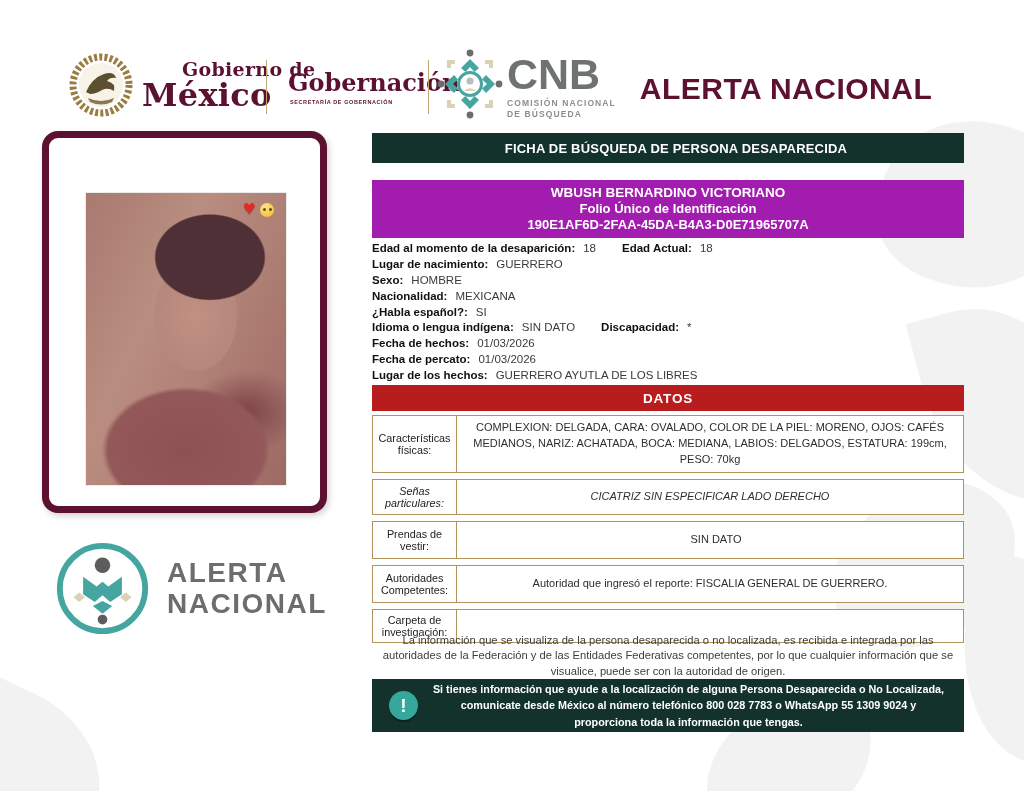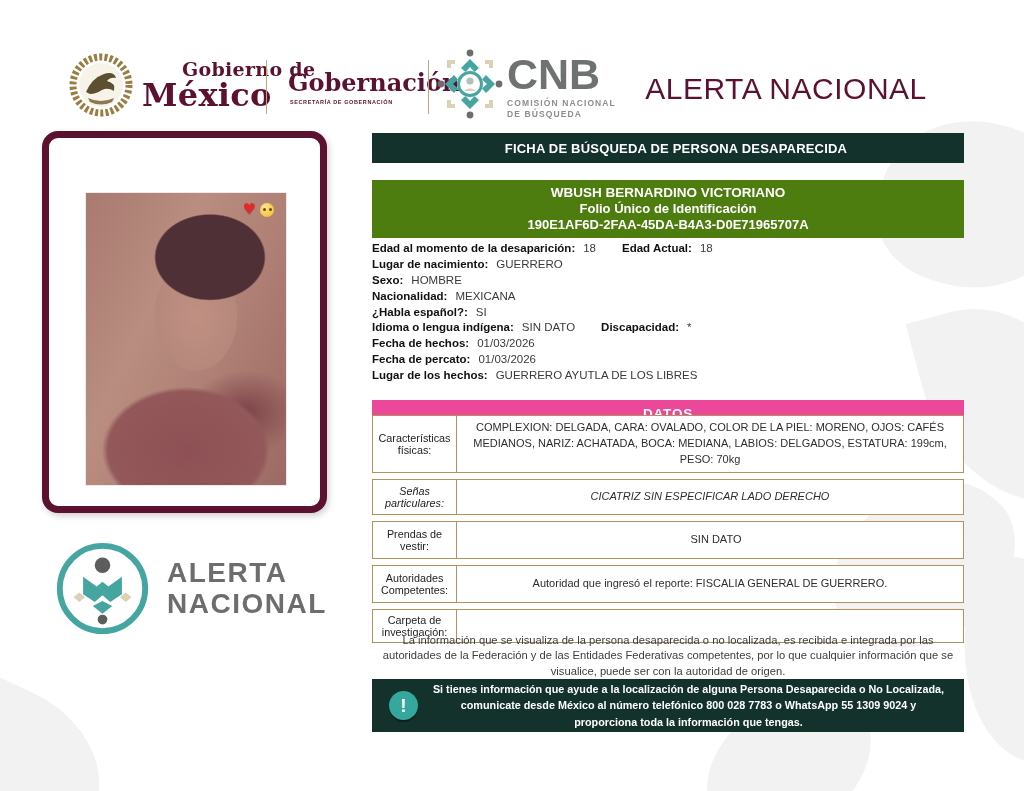--- a/index.html
+++ b/index.html
@@ -24,21 +24,21 @@
   .hdr-divider { position: absolute; top: 60px; width: 1px; height: 54px; background: #c3a778; }
   .divider1 { left: 266px; } .divider2 { left: 428px; }
   .gobernacion { position: absolute; left: 288px; top: 68px; color: #5c1131; }
   .gobernacion .main { font-family: "DejaVu Serif", serif; font-size: 24px; font-weight: bold; }
   .gobernacion .sub { font-size: 5.5px; font-weight: bold; letter-spacing: .6px; margin-top: 2px; margin-left: 2px; }
   .cnb-icon { position: absolute; left: 437px; top: 48px; width: 66px; height: 72px; }
   .cnb-text { position: absolute; left: 507px; top: 54px; }
   .cnb-text .cnb { font-size: 43px; font-weight: bold; color: #6e7372; line-height: .95; }
   .cnb-text .sub { font-size: 8.5px; font-weight: bold; color: #8a8f8e; letter-spacing: 1.1px; margin-top: 3px; line-height: 1.3; }
   .alert-title { position: absolute; left: 608px; top: 72px; width: 356px; text-align: center;
-    font-size: 30px; font-weight: normal; color: #5c1131; letter-spacing: .5px; }
+    font-size: 30px; font-weight: bold; color: #5c1131; letter-spacing: .5px; }
 
   
   .photo-frame { position: absolute; left: 42px; top: 131px; width: 285px; height: 382px;
     background: #fff; border: 7px solid #5c1131; border-radius: 16px;
     box-shadow: 2px 3px 6px rgba(0,0,0,.18); }
   .photo { position: absolute; left: 37px; top: 55px; width: 200px; height: 292px;
     background:
       radial-gradient(ellipse 90px 70px at 62% 22%, #4e3036 0%, #4e3036 60%, transparent 62%),
       radial-gradient(ellipse 58px 78px at 55% 42%, #c09082 0%, #b5887c 70%, transparent 72%),
       radial-gradient(ellipse 120px 90px at 50% 88%, #8e5054 0%, #93585a 65%, transparent 70%),
@@ -55,31 +55,31 @@
   .sticker-face::before { left: 2.5px; } .sticker-face::after { right: 2.5px; }
 
   .alerta-logo { position: absolute; left: 54px; top: 540px; display: flex; align-items: center; gap: 16px; }
   .alerta-logo-text { color: #6d6d6d; font-size: 28px; font-weight: bold; line-height: 1.1; letter-spacing: 1.5px; }
 
   
   .rc { position: absolute; left: 372px; width: 592px; }
   .bar-ficha { top: 133px; height: 30px; background: #12322b; color: #fff;
     display: flex; align-items: center; justify-content: center;
     font-size: 13px; font-weight: bold; letter-spacing: .2px; }
-  .box-name { top: 180px; min-height: 57px; background: #4d7c0f; color: #fff; text-align: center;
+  .box-name { top: 180px; min-height: 57px; background: #a21caf; color: #fff; text-align: center;
     padding: 5px 8px 6px; }
   .box-name .name { font-size: 13.5px; font-weight: bold; }
   .box-name .folio-label { font-size: 13px; font-weight: bold; margin-top: 1px; }
   .box-name .folio { font-size: 13px; font-weight: bold; margin-top: 1px; }
   .details { top: 242px; }
   .detail-row { display: flex; align-items: baseline; font-size: 11.5px; height: 15.9px; }
   .detail-row .lbl { font-weight: bold; color: #101010; }
   .detail-row .val { color: #3a3a3a; margin-left: 8px; }
   .detail-row .lbl2 { font-weight: bold; color: #101010; margin-left: 26px; }
-  .bar-datos { top: 400px; height: 26px; background: #ec4899; color: #fff;
+  .bar-datos { top: 385px; height: 26px; background: #b91c1c; color: #fff;
     display: flex; align-items: center; justify-content: center;
     font-size: 13.5px; font-weight: bold; letter-spacing: .8px; }
   .datos-table { top: 415px; }
   .t-row { display: flex; border: 1.5px solid #b3935c; background: #fff; margin-bottom: 6px; }
   .t-label { width: 84px; flex: 0 0 84px; border-right: 1.5px solid #b3935c;
     display: flex; align-items: center; justify-content: center; text-align: center;
     font-size: 10.8px; color: #222; padding: 4px 3px; }
   .t-value { flex: 1; display: flex; align-items: center; justify-content: center; text-align: center;
     font-size: 11px; color: #2e2e2e; padding: 4px 14px; line-height: 1.45; }
   .r1 { min-height: 52px; } .r2 { min-height: 36px; font-style: italic; } .r3 { min-height: 38px; gap: 12px; }

